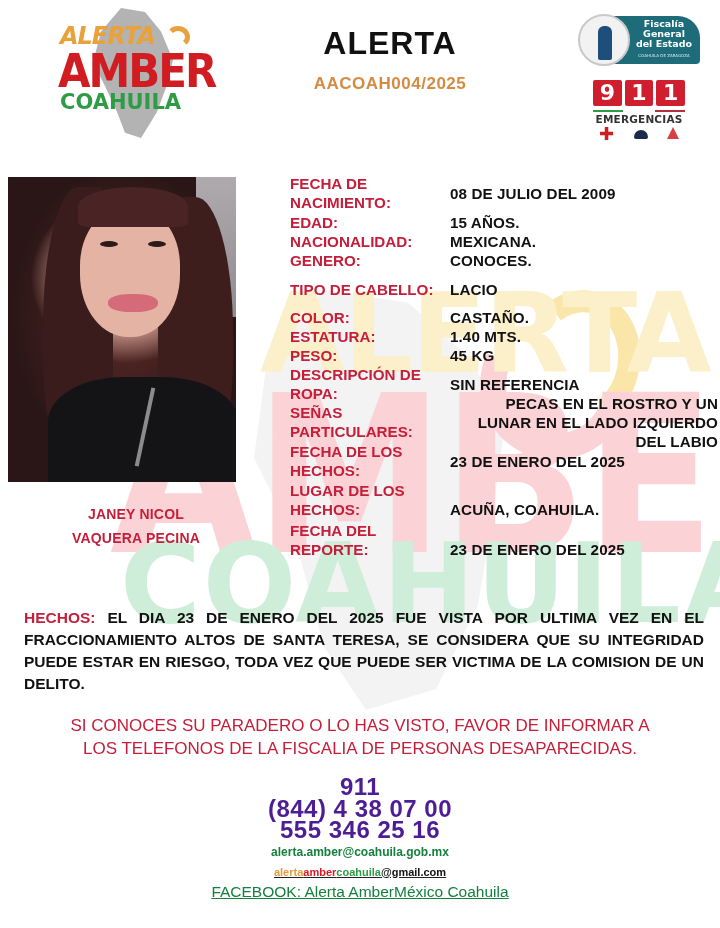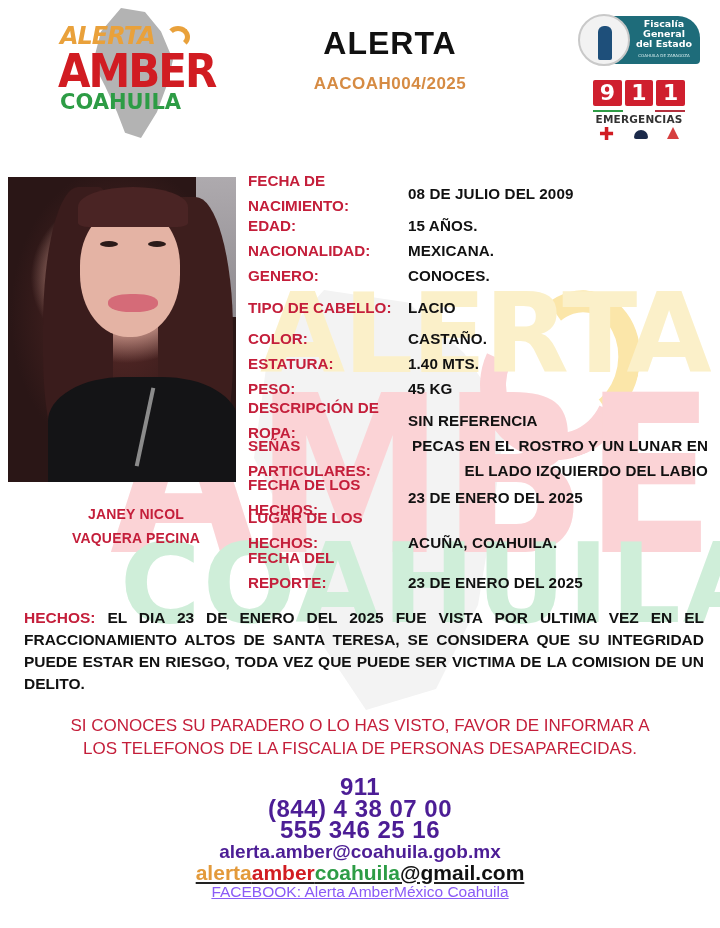--- a/index.html
+++ b/index.html
@@ -61,35 +61,35 @@
   .photo-fringe { position: absolute; left: 70px; top: 10px; width: 110px; height: 40px; background: #4a2424; border-radius: 50% 50% 10% 10%; }
   .photo-eye { position: absolute; top: 64px; width: 18px; height: 6px; background: #2a1a18; border-radius: 50%; }
   .photo-lips { position: absolute; left: 100px; top: 117px; width: 50px; height: 18px; background: #d56b78; border-radius: 45%; }
   .photo-shirt { position: absolute; left: 40px; top: 200px; width: 190px; height: 110px; background: #141416; border-radius: 40% 40% 0 0; }
   .photo-chain { position: absolute; left: 135px; top: 210px; width: 4px; height: 80px; background: #bdbdbd; transform: rotate(12deg); opacity: 0.7; }
 
   .name { position: absolute; left: 19px; top: 502px; width: 234px; text-align: center; font-family: "Liberation Sans", sans-serif; font-weight: bold; font-size: 14px; line-height: 24px; color: #c41e3a; letter-spacing: 0.2px; }
 
   
   .details { position: absolute; left: 248px; top: 173px; width: 470px; font-family: "Liberation Sans", sans-serif; font-weight: bold; font-size: 15.2px; }
-  .row { display: flex; align-items: center; line-height: 25px; }
+  .row { display: flex; align-items: center; line-height: 19px; margin-left: 42px; }
   .lbl { width: 160px; color: #c41e3a; flex-shrink: 0; }
   .val { color: #111; letter-spacing: 0.1px; text-align: right; }
 
   
   .hechos { position: absolute; left: 24px; top: 607px; width: 680px; font-family: "Liberation Sans", sans-serif; font-weight: bold; font-size: 15.5px; line-height: 22px; color: #111; text-align: justify; }
   .hechos .h-lbl { color: #c41e3a; }
 
   .cta { position: absolute; left: 10px; top: 714px; width: 700px; text-align: center; font-family: "Liberation Sans", sans-serif; font-weight: normal; font-size: 17px; line-height: 23px; color: #c41e3a; }
 
   .contacts { position: absolute; left: 160px; top: 776px; width: 400px; text-align: center; font-family: "Liberation Sans", sans-serif; font-weight: bold; }
   .c-phone { font-size: 24px; line-height: 21.5px; color: #4c1d95; letter-spacing: 0.5px; }
-  .c-email { font-size: 19px; line-height: 22px; color: #4c1d95; }
-  .c-gmail { font-size: 21px; line-height: 19px; text-decoration: underline; text-decoration-color: #222; text-align: center; }
-  .c-link { font-size: 15.5px; line-height: 19px; color: #8b5cf6; text-decoration: underline; font-weight: normal; }
+  .c-email { font-size: 12px; line-height: 22px; color: #15803d; }
+  .c-gmail { font-size: 11px; line-height: 19px; text-decoration: underline; text-decoration-color: #222; text-align: center; }
+  .c-link { font-size: 15.5px; line-height: 19px; color: #15803d; text-decoration: underline; font-weight: normal; }
 </style>
 </head>
 <body>
 
 <div class="watermark">
   <div class="wm-map"></div>
   <div class="wm-arc"></div>
   <div class="wm-horn"></div>
   <div class="wm-text wm-alerta">ALERTA</div>
   <div class="wm-text wm-amber">AMBER</div>

